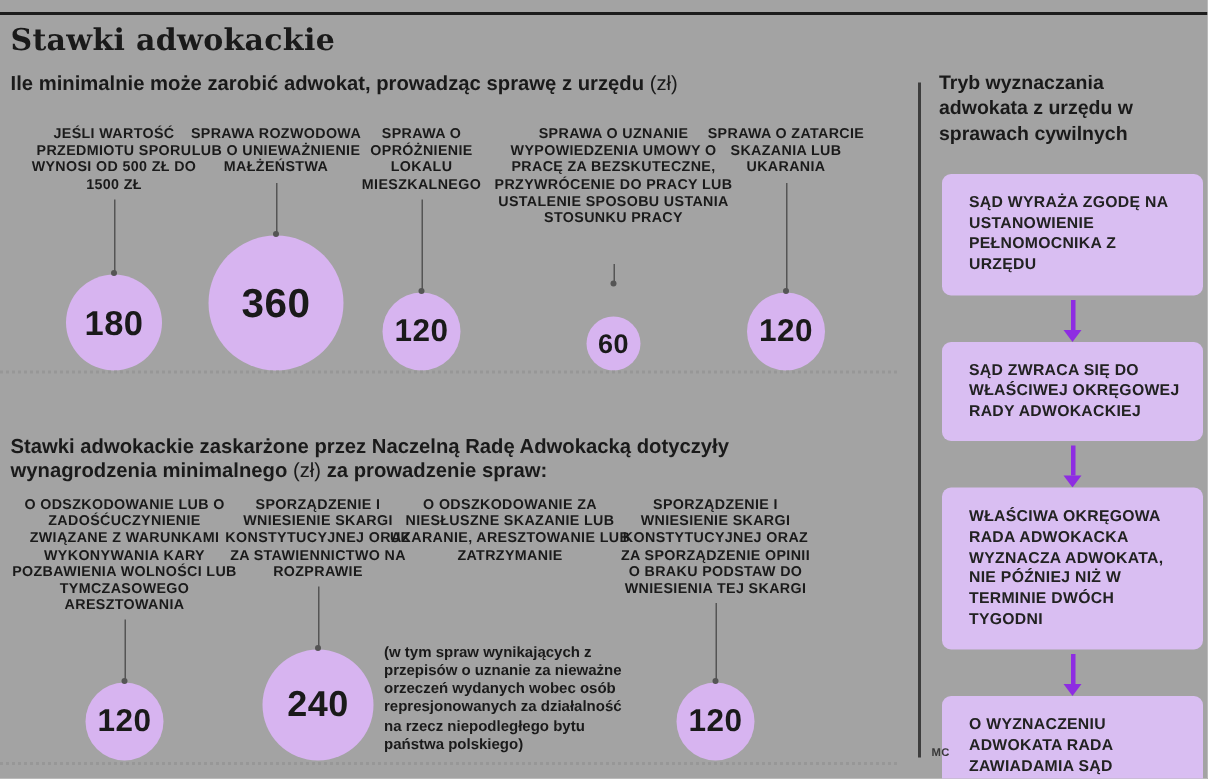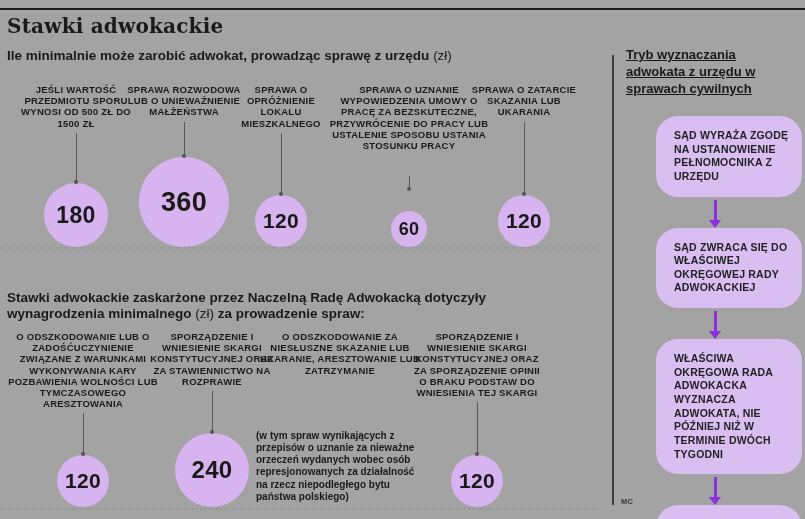--- a/index.html
+++ b/index.html
@@ -24,24 +24,24 @@
   .connector{flex:1 1 auto;width:1px;min-height:5px;background:var(--line);margin-top:4px;position:relative;}
   .connector::after{content:"";position:absolute;left:-1.5px;bottom:-1px;width:4px;height:4px;
     border-radius:50%;background:var(--line);}
   .bubble{flex:0 0 auto;border-radius:50%;background:var(--bubble);display:flex;align-items:center;
     justify-content:center;font-weight:bold;color:var(--ink);letter-spacing:.3px;}
   .baseline{position:absolute;left:0;width:598px;height:0;border-top:2px dotted #979797;}
   .bl1{top:247px;}
   .bl2{top:508px;}
   
   .divider{position:absolute;left:612px;top:55px;width:2px;height:450px;background:#3d3d3d;}
-  .flow-title{position:absolute;left:626px;top:47px;width:150px;font-size:13px;font-weight:bold;line-height:1.3;text-decoration:underline;}
+  .flow-title{position:absolute;left:626px;top:47px;width:150px;font-size:13px;font-weight:bold;line-height:1.3;}
   .flow{position:absolute;left:628px;top:116px;width:174px;display:flex;flex-direction:column;}
-  .flow-box{background:var(--box);border-radius:22px;padding:13px 10px 13px 18px;
-    font-size:10.5px;font-weight:bold;text-transform:uppercase;line-height:1.3;letter-spacing:.2px;color:#222;margin-left:28px;}
+  .flow-box{background:var(--box);border-radius:6px;padding:13px 10px 13px 18px;
+    font-size:10.5px;font-weight:bold;text-transform:uppercase;line-height:1.3;letter-spacing:.2px;color:#222;}
   .flow-arrow{height:31px;display:flex;flex-direction:column;align-items:center;padding:3px 0 0;}
   .flow-arrow .shaft{width:3px;flex:1 1 auto;background:var(--arrow);}
   .flow-arrow .head{width:0;height:0;border-left:6px solid transparent;border-right:6px solid transparent;
     border-top:8px solid var(--arrow);}
   .credit{position:absolute;left:621px;top:497px;font-size:7.5px;font-weight:bold;color:#3a3a3a;letter-spacing:.3px;}
 </style>
 </head>
 <body>
 
 <div class="stage">

